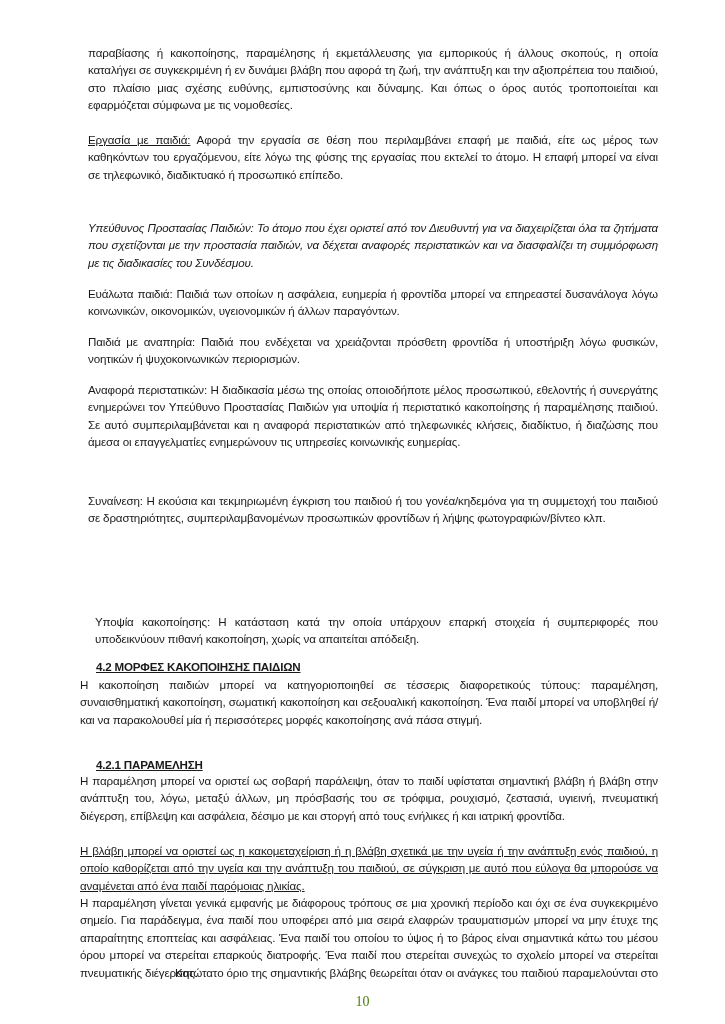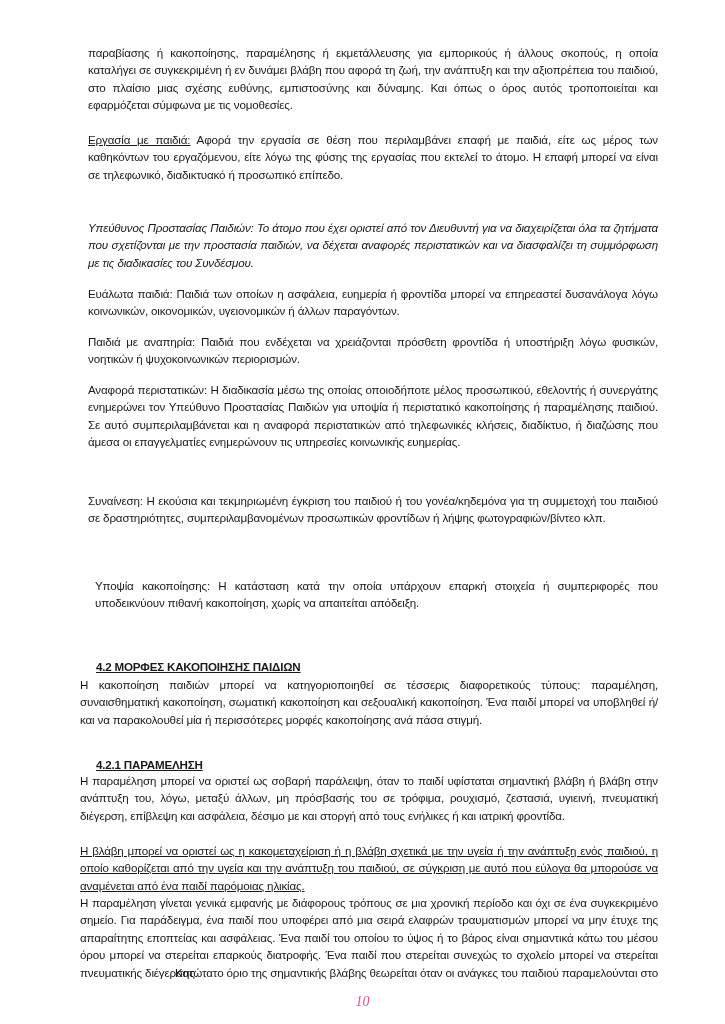--- a/index.html
+++ b/index.html
@@ -1,21 +1,21 @@
 <!DOCTYPE html>
 <html><head>
 <meta charset="utf-8">
 <style>
   html, body { margin: 0; padding: 0; background: #ffffff; }
   body { width: 725px; height: 1024px; position: relative; overflow: hidden;
          font-family: "Liberation Sans", sans-serif; color: #1a1a1a; }
   .page { position: absolute; left: 0; top: 0; width: 725px; height: 1024px; }
   .para { position: absolute; left: 88px; width: 570px; font-size: 11.6px; line-height: 17.4px;
           text-align: justify; margin: 0; letter-spacing: -0.15px; }
-  .para.ind { left: 95px; width: 563px; }
+  .para.ind { left: 95px; width: 563px; margin-top: 36px; }
   .para.flush { left: 80px; width: 578px; }
   .u { text-decoration: underline; }
   .heading { position: absolute; left: 80px; font-size: 11.6px; font-weight: bold;
              text-decoration: underline; margin: 16px; letter-spacing: -0.2px; }
   .pagenum { position: absolute; left: 0; width: 725px; top: 994px; text-align: center;
              font-family: "Liberation Serif", serif; font-size: 14px; color: #5b8fc9; }
 </style>
 </head>
 <body>
 
@@ -44,14 +44,14 @@
   <h3 class="heading" style="top:742px;">4.2.1 ΠΑΡΑΜΕΛΗΣΗ</h3>
 
   <p class="para flush" style="top:772px;">Η παραμέληση μπορεί να οριστεί ως σοβαρή παράλειψη, όταν το παιδί υφίσταται σημαντική βλάβη ή βλάβη στην ανάπτυξη του, λόγω, μεταξύ άλλων, μη πρόσβασής του σε τρόφιμα, ρουχισμό, ζεστασιά, υγιεινή, πνευματική διέγερση, επίβλεψη και ασφάλεια, δέσιμο με και στοργή από τους ενήλικες ή και ιατρική φροντίδα.</p>
 
   <p class="para flush" style="top:842px;text-decoration:underline;">Η βλάβη μπορεί να οριστεί ως η κακομεταχείριση ή η βλάβη σχετικά με την υγεία ή την ανάπτυξη ενός παιδιού, η οποίο καθορίζεται από την υγεία και την ανάπτυξη του παιδιού, σε σύγκριση με αυτό που εύλογα θα μπορούσε να αναμένεται από ένα παιδί παρόμοιας ηλικίας.</p>
 
   <p class="para flush" style="top:894px;">Η παραμέληση γίνεται γενικά εμφανής με διάφορους τρόπους σε μια χρονική περίοδο και όχι σε ένα συγκεκριμένο σημείο. Για παράδειγμα, ένα παιδί που υποφέρει από μια σειρά ελαφρών τραυματισμών μπορεί να μην έτυχε της απαραίτητης εποπτείας και ασφάλειας. Ένα παιδί του οποίου το ύψος ή το  βάρος είναι σημαντικά κάτω του μέσου όρου μπορεί να στερείται επαρκούς διατροφής. Ένα παιδί που στερείται συνεχώς το σχολείο μπορεί να στερείται πνευματικής διέγερσης.</p>
 
   <p class="para flush" style="top:964px; text-align:right;">Κατώτατο όριο της σημαντικής βλάβης θεωρείται όταν οι ανάγκες του παιδιού παραμελούνται στο</p>
 
-  <div class="pagenum" style="color: #ec4899; font-style: italic;">10</div>
+  <div class="pagenum" style="color: #4d7c0f;">10</div>
 </div>
 
 </body></html>

